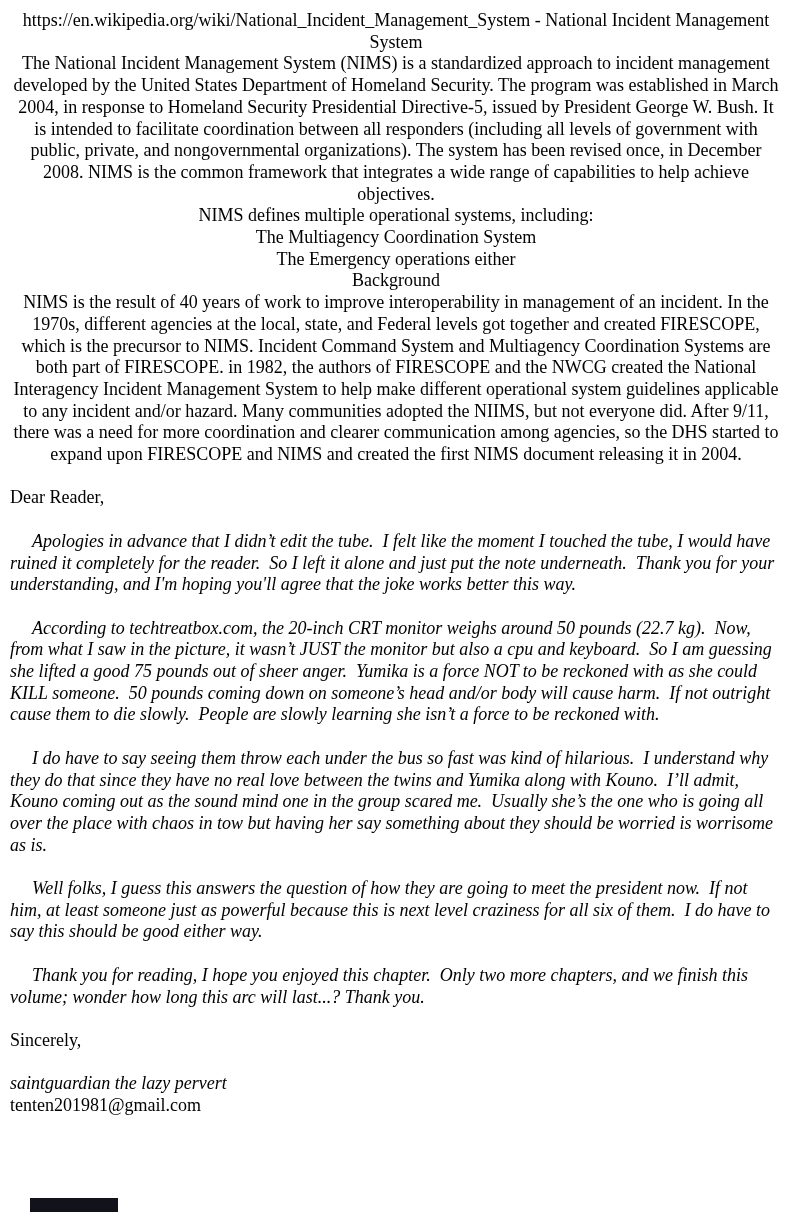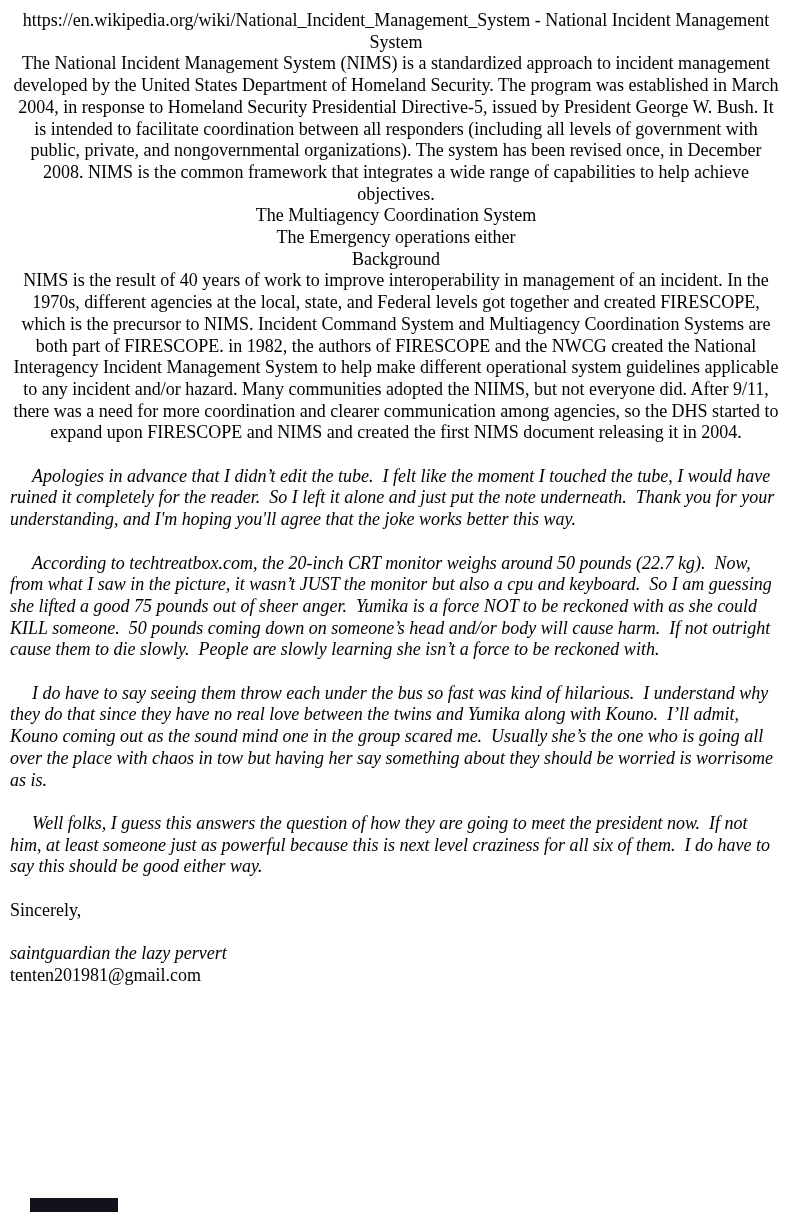--- a/index.html
+++ b/index.html
@@ -43,31 +43,34 @@
   }
 </style>
 </head>
 <body>
 
 <div class="page">
 
   <div class="centered-block">
     <p>https://en.wikipedia.org/wiki/National_Incident_Management_System - National Incident Management System</p>
     <p>The National Incident Management System (NIMS) is a standardized approach to incident management developed by the United States Department of Homeland Security. The program was established in March 2004, in response to Homeland Security Presidential Directive-5, issued by President George W. Bush. It is intended to facilitate coordination between all responders (including all levels of government with public, private, and nongovernmental organizations). The system has been revised once, in December 2008. NIMS is the common framework that integrates a wide range of capabilities to help achieve objectives.</p>
+    <p>NIMS defines multiple operational systems, including:</p>
     <p>The Multiagency Coordination System</p>
     <p>The Emergency operations either</p>
     <p>Background</p>
     <p>NIMS is the result of 40 years of work to improve interoperability in management of an incident. In the 1970s, different agencies at the local, state, and Federal levels got together and created FIRESCOPE, which is the precursor to NIMS. Incident Command System and Multiagency Coordination Systems are both part of FIRESCOPE. in 1982, the authors of FIRESCOPE and the NWCG created the National Interagency Incident Management System to help make different operational system guidelines applicable to any incident and/or hazard. Many communities adopted the NIIMS, but not everyone did. After 9/11, there was a need for more coordination and clearer communication among agencies, so the DHS started to expand upon FIRESCOPE and NIMS and created the first NIMS document releasing it in 2004.</p>
   </div>
 
   <div class="letter">
+    <p class="salutation">Dear Reader,</p>
     <p class="para">Apologies in advance that I didn’t edit the tube.  I felt like the moment I touched the tube, I would have ruined it completely for the reader.  So I left it alone and just put the note underneath.  Thank you for your understanding, and I'm hoping you'll agree that the joke works better this way.</p>
     <p class="para">According to techtreatbox.com, the 20-inch CRT monitor weighs around 50 pounds (22.7 kg).  Now, from what I saw in the picture, it wasn’t JUST the monitor but also a cpu and keyboard.  So I am guessing she lifted a good 75 pounds out of sheer anger.  Yumika is a force NOT to be reckoned with as she could KILL someone.  50 pounds coming down on someone’s head and/or body will cause harm.  If not outright cause them to die slowly.  People are slowly learning she isn’t a force to be reckoned with.</p>
     <p class="para">I do have to say seeing them throw each under the bus so fast was kind of hilarious.  I understand why they do that since they have no real love between the twins and Yumika along with Kouno.  I’ll admit, Kouno coming out as the sound mind one in the group scared me.  Usually she’s the one who is going all over the place with chaos in tow but having her say something about they should be worried is worrisome as is.</p>
     <p class="para">Well folks, I guess this answers the question of how they are going to meet the president now.  If not him, at least someone just as powerful because this is next level craziness for all six of them.  I do have to say this should be good either way.</p>
+    <p class="para">Thank you for reading, I hope you enjoyed this chapter.  Only two more chapters, and we finish this volume; wonder how long this arc will last...? Thank you.</p>
     <p class="closing">Sincerely,</p>
     <p class="signature-name">saintguardian the lazy pervert</p>
     <p class="signature-email">tenten201981@gmail.com</p>
   </div>
 
   <div class="footer-bar" style="background: rgb(18, 18, 26);"></div>
 
 </div>
 
 </body></html>

